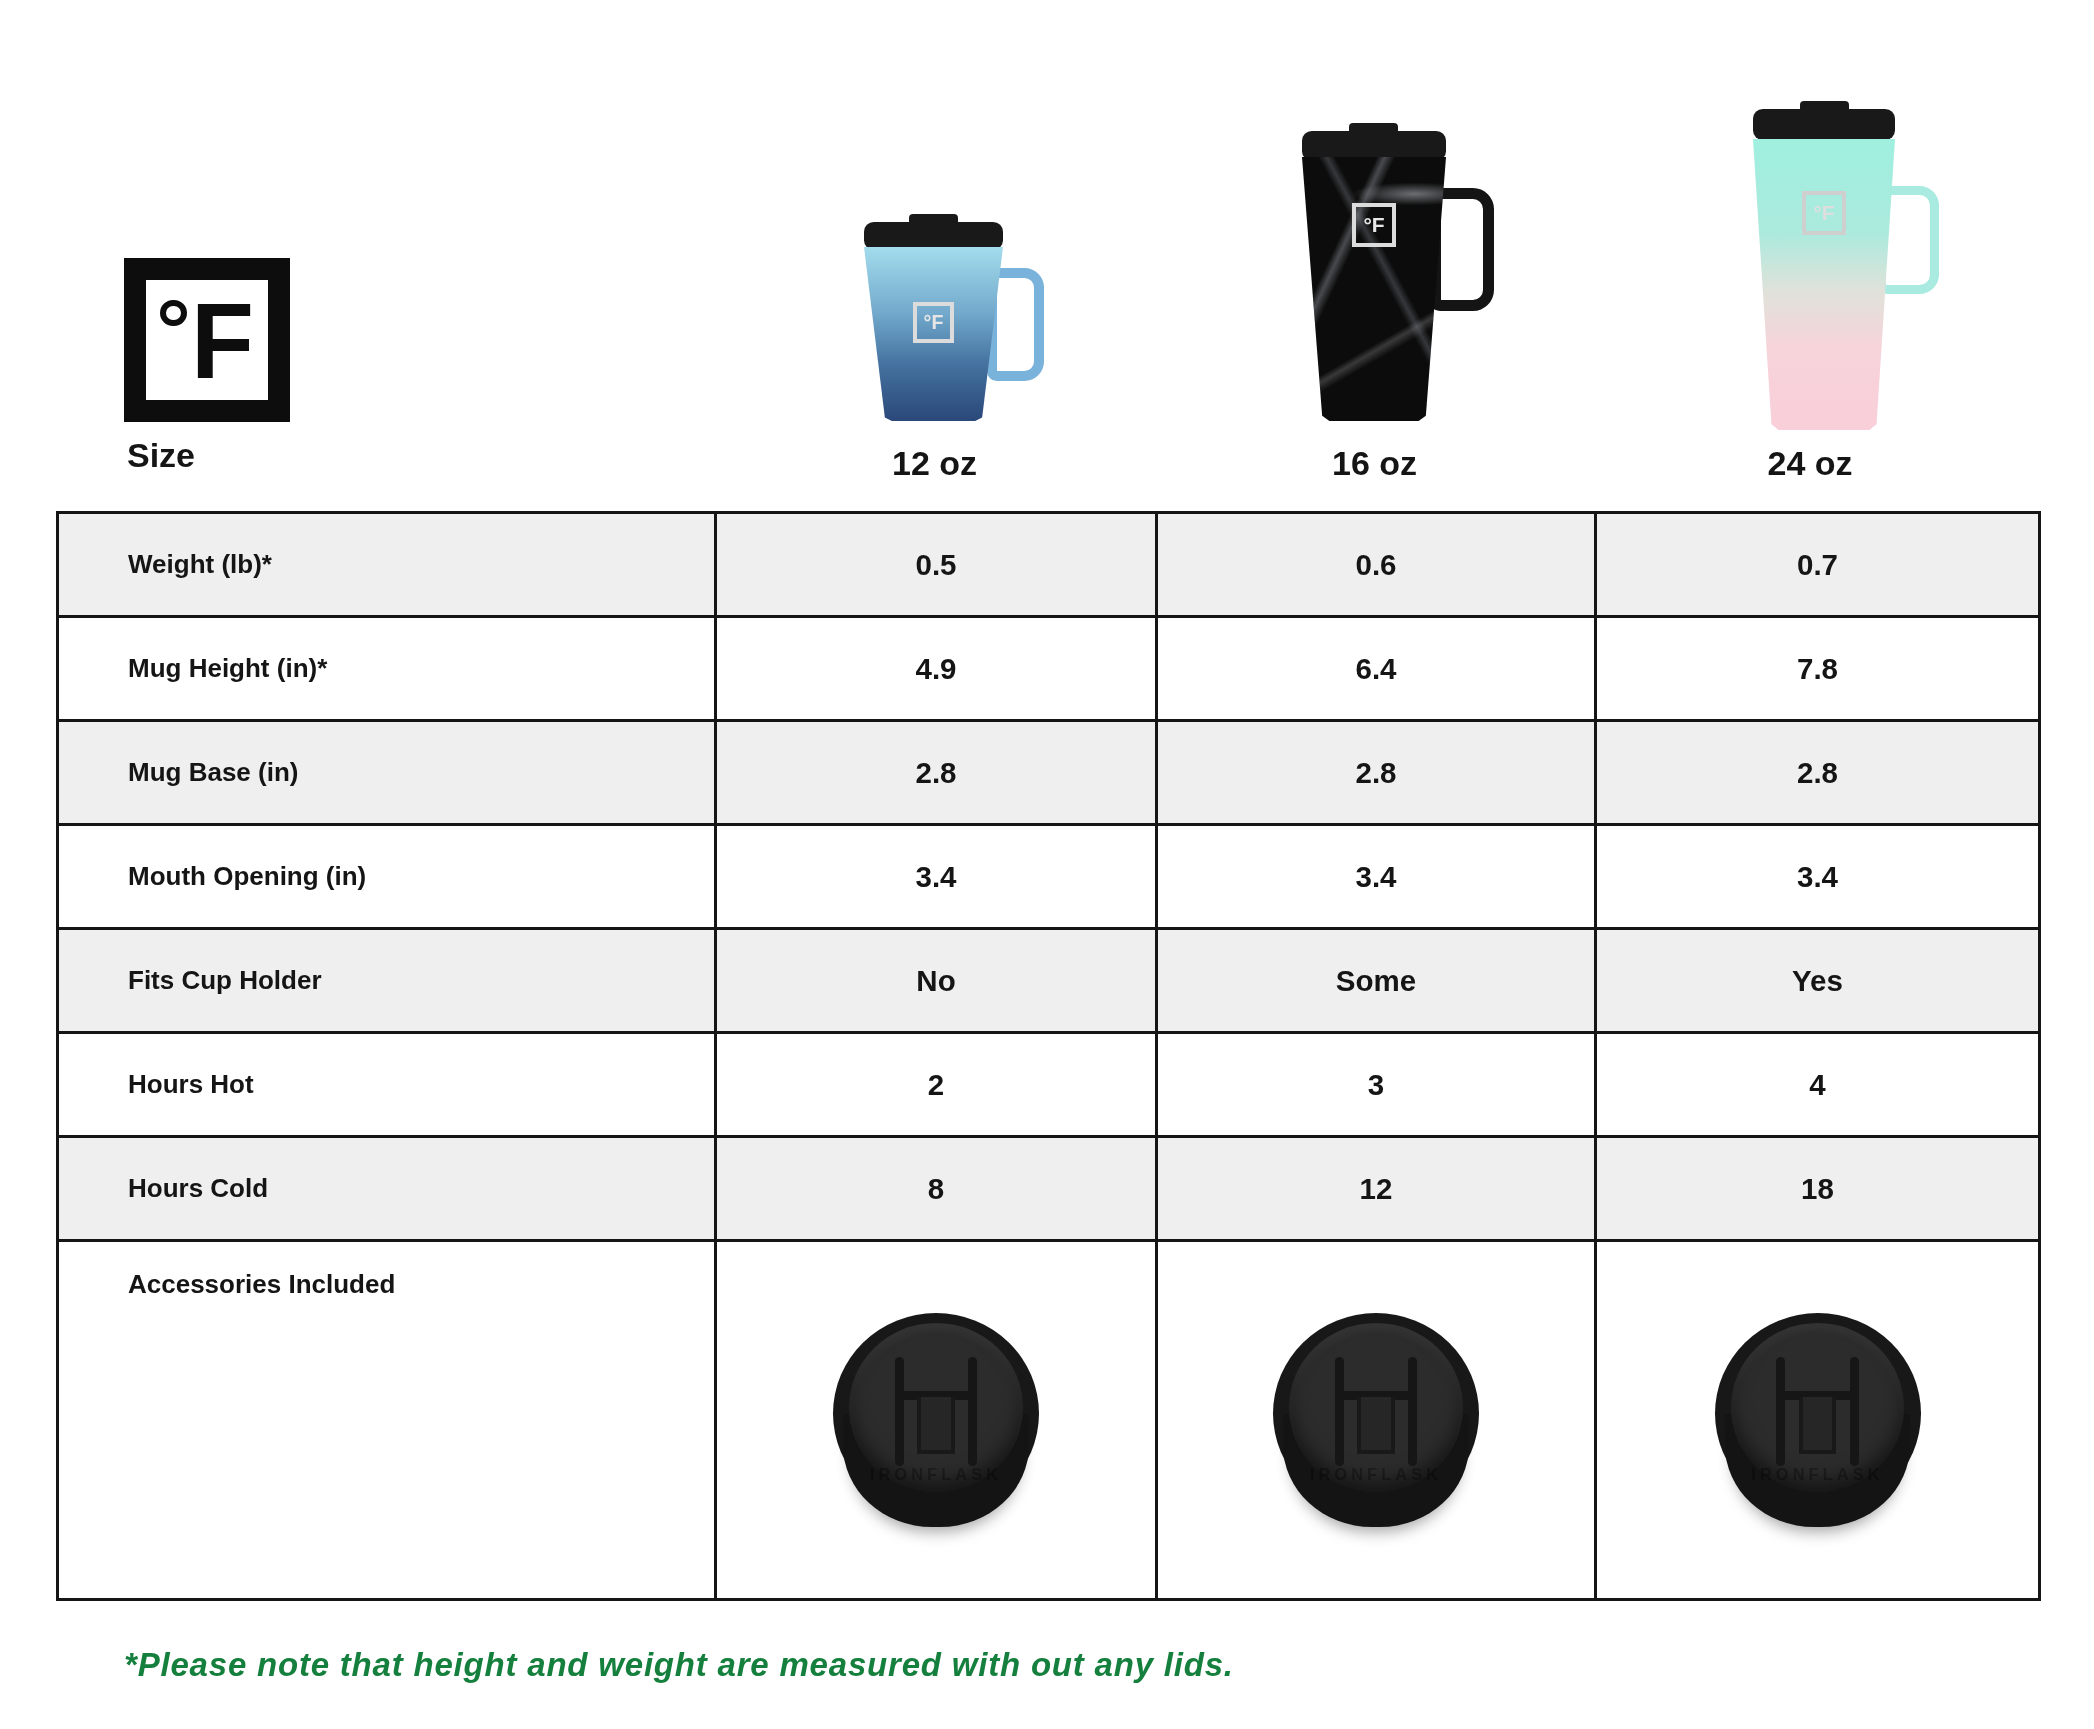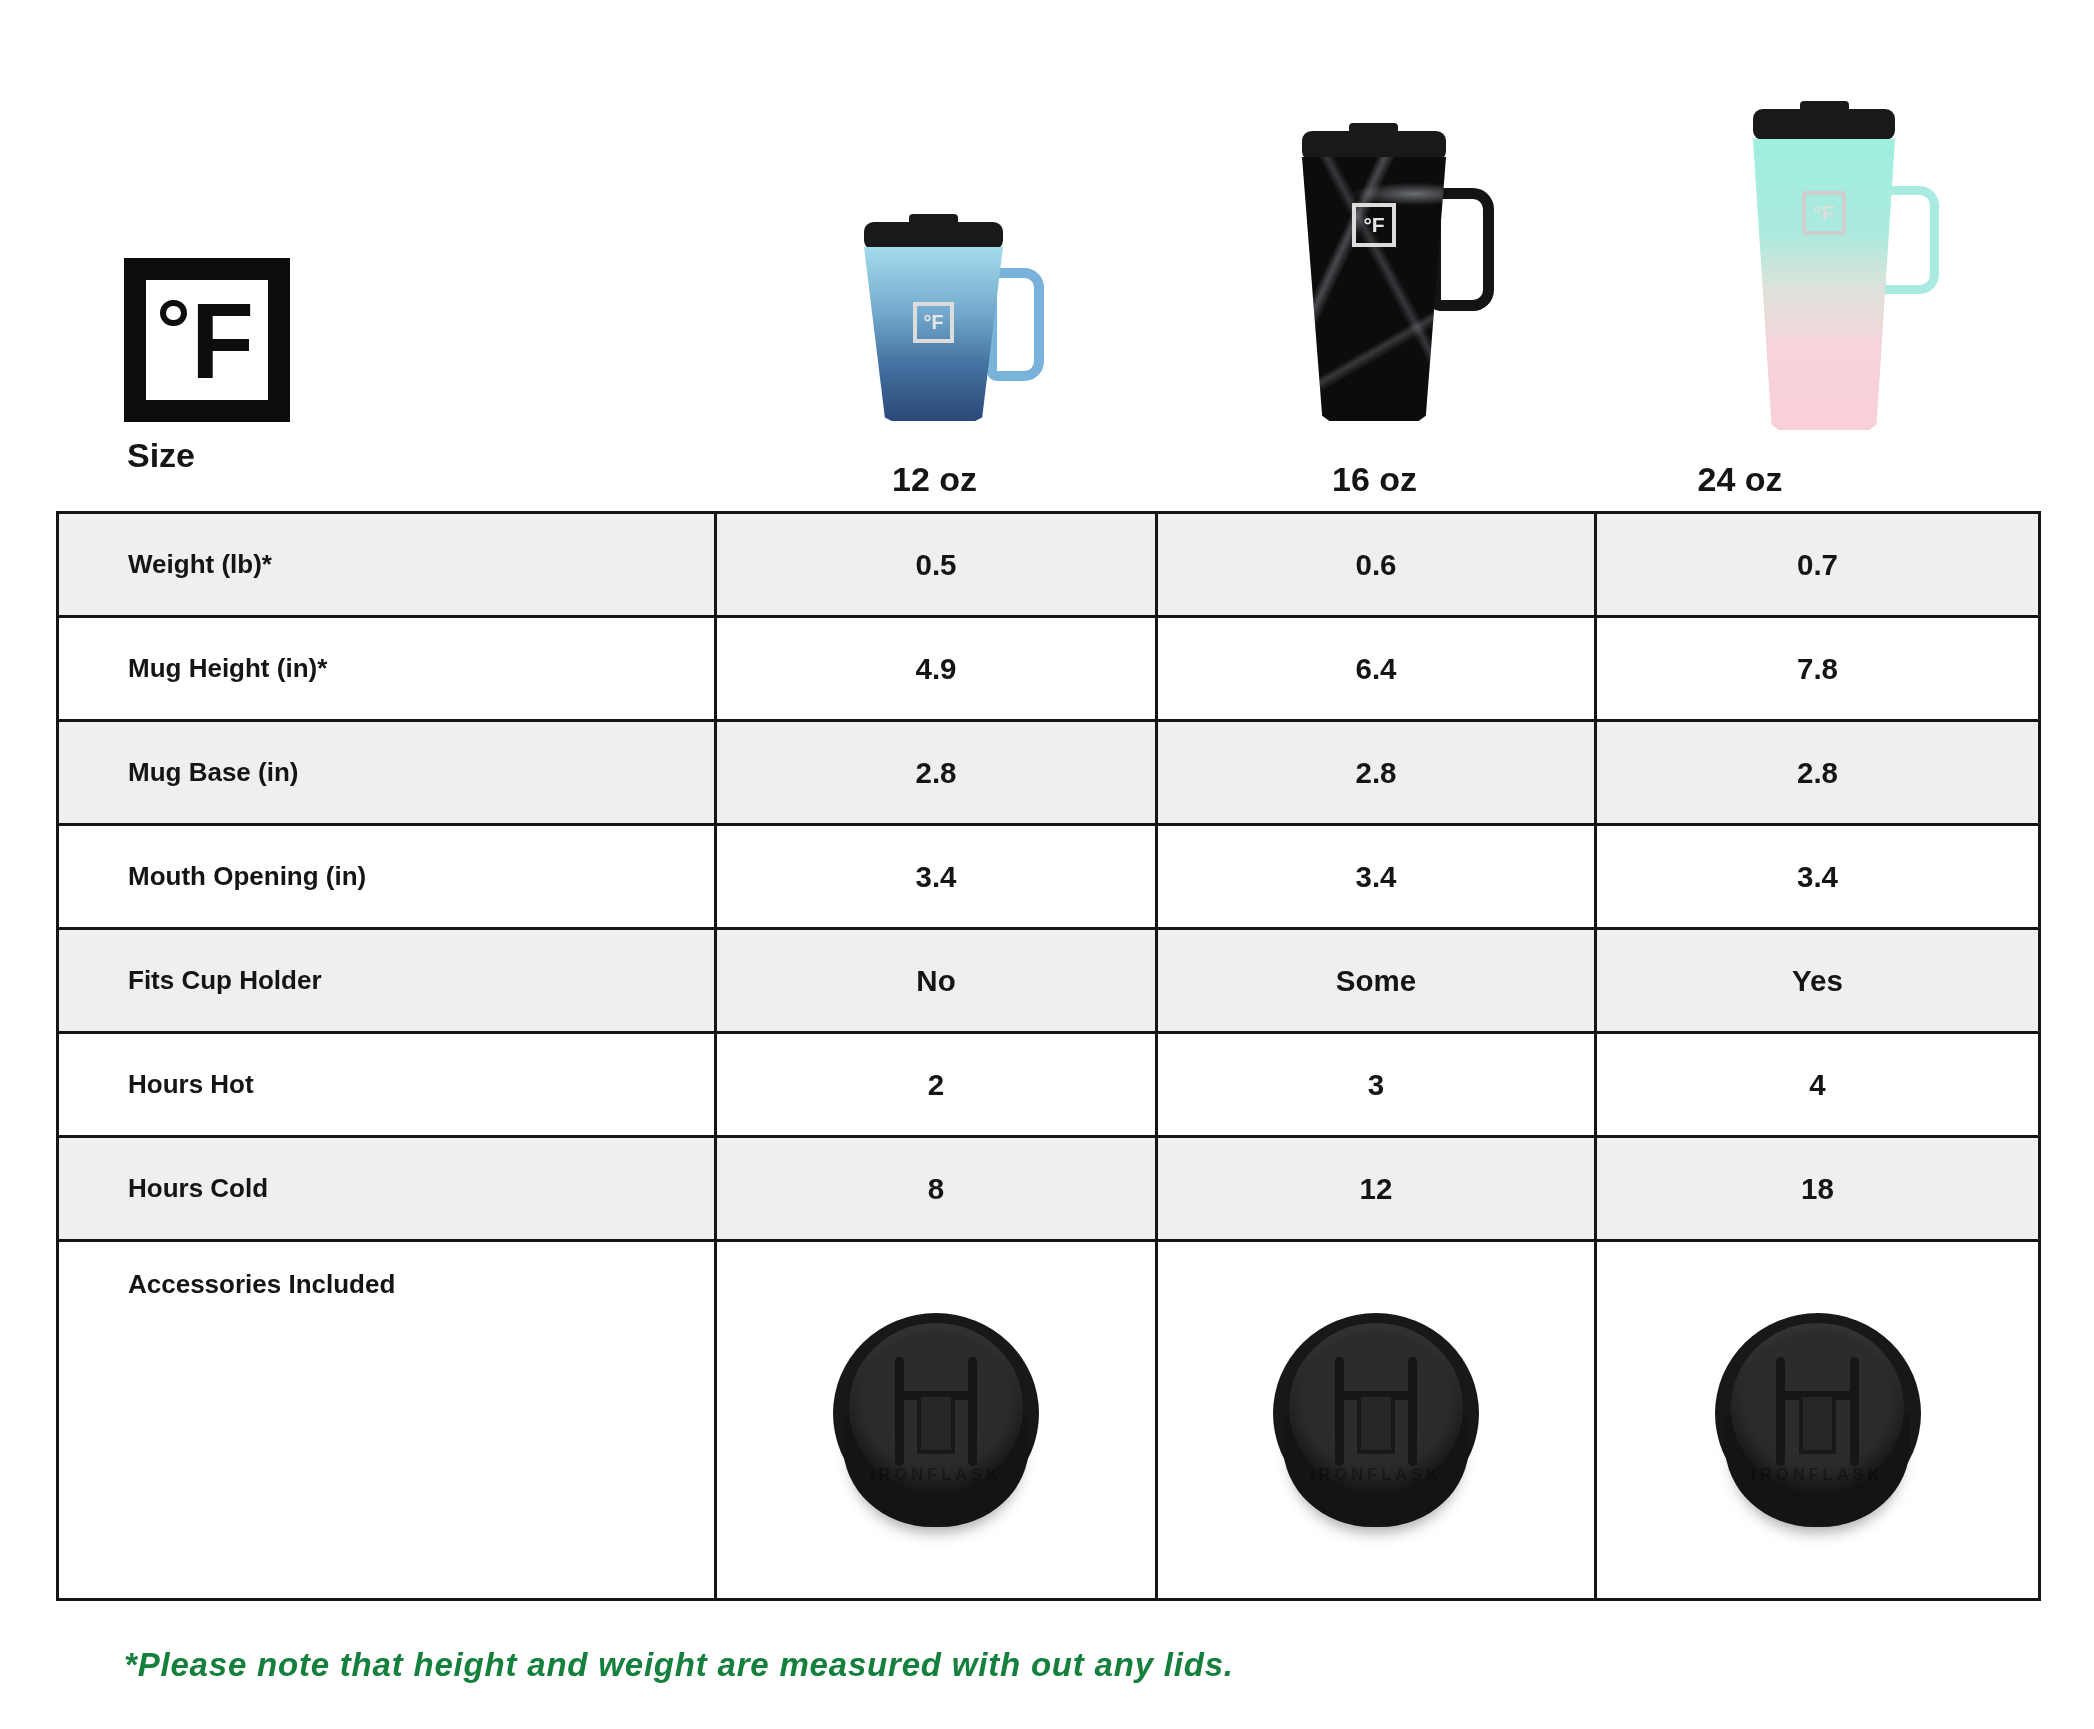--- a/index.html
+++ b/index.html
@@ -12,24 +12,24 @@
   .brand-logo{
     position:absolute;left:124px;top:258px;width:166px;height:164px;
     border:22px solid #0d0d0d;background:#fff;box-sizing:border-box;
     display:flex;align-items:center;justify-content:center;
   }
   .logo-deg{width:14.7px;height:14.7px;border:6.5px solid #0d0d0d;border-radius:50%;margin:-54px 4.1px 0 0;}
   .logo-f{font-size:103px;font-weight:700;color:#0d0d0d;line-height:1;transform:scaleY(1.05);}
 
   
   .size-label{position:absolute;left:127px;top:436px;font-size:34px;font-weight:700;color:#151515;}
-  .col-head{position:absolute;top:444px;font-size:34px;font-weight:700;color:#151515;text-align:center;margin-top:16px;}
+  .col-head{position:absolute;top:444px;font-size:34px;font-weight:700;color:#151515;text-align:center;}
   .col-head.c1{left:714px;width:441px;}
   .col-head.c2{left:1155px;width:439px;}
-  .col-head.c3{left:1518px;width:444px;}
+  .col-head.c3{left:1588px;width:444px;}
 
   
   .spec-table{
     position:absolute;left:56px;top:511px;width:1983px;
     border-collapse:collapse;table-layout:fixed;
   }
   .spec-table td{border:3.3px solid #151515;box-sizing:border-box;}
   .spec-table tr{height:104px;}
   .spec-table tr.accessory-row{height:359px;}
   .spec-table tr.shaded td{background:#efefef;}

